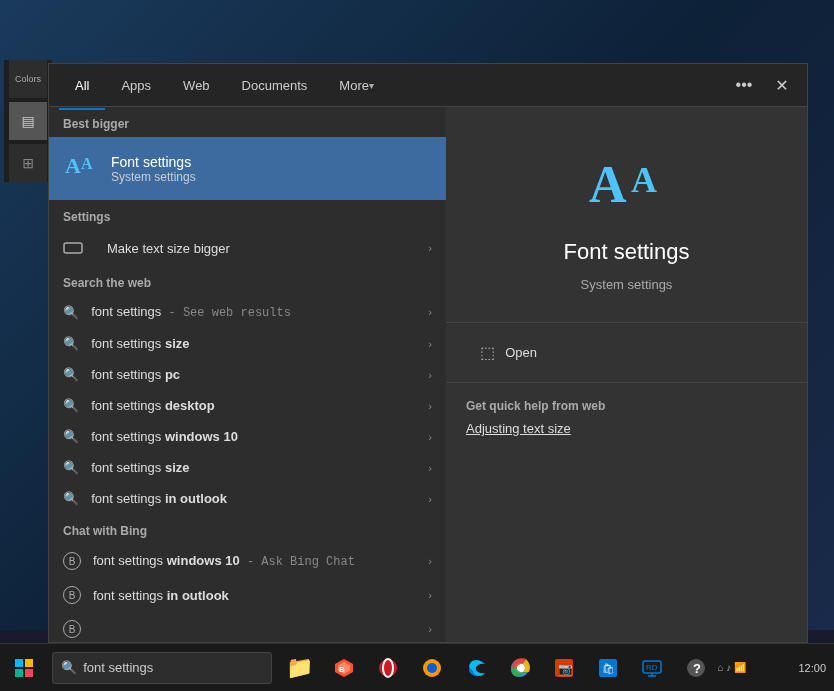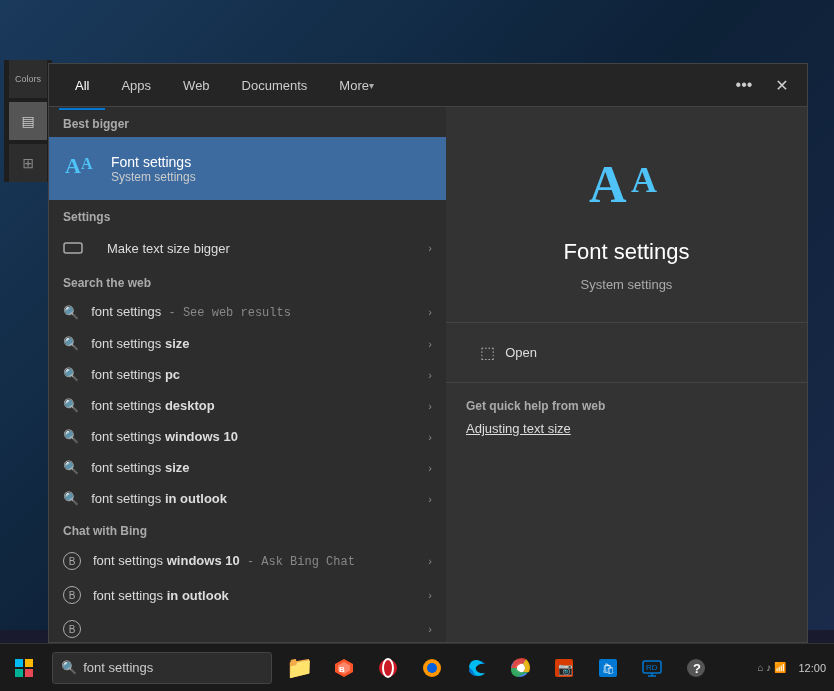--- a/index.html
+++ b/index.html
@@ -663,15 +663,15 @@
     <div class="taskbar-app-icon">
       <svg width="22" height="22" viewBox="0 0 22 22">
         <circle cx="11" cy="11" r="9" fill="#555"></circle>
         <text x="8" y="16" font-size="13" fill="white" font-weight="bold">?</text>
       </svg>
     </div>
   </div>
 
   <div class="taskbar-right">
     <span style="font-size:10px;color:#aaa;">⌂ ♪ 📶</span>
-    <span style="font-size:11px;">12:00</span>
+    <span style="font-size:11px;margin-left:40px;">12:00</span>
   </div>
 </div>
 
 </body></html>

